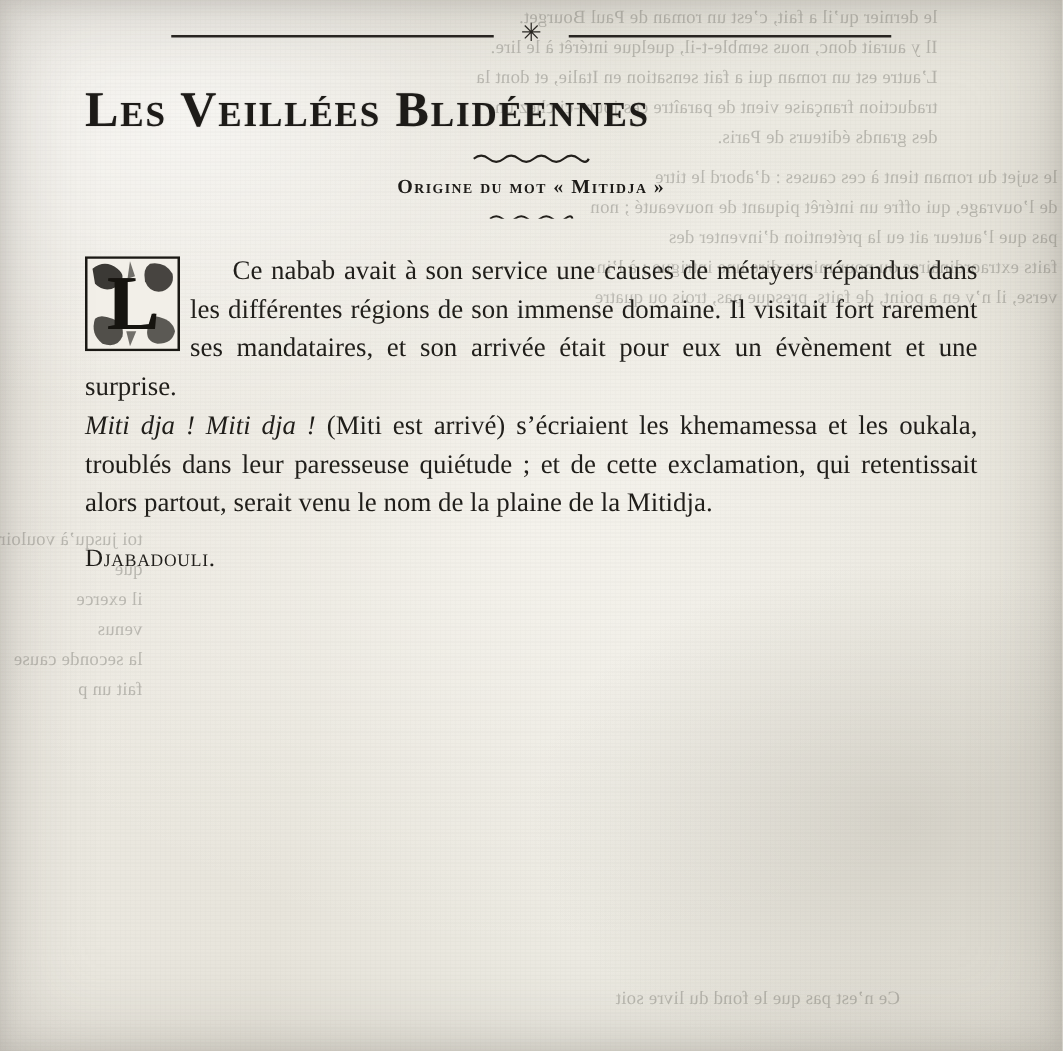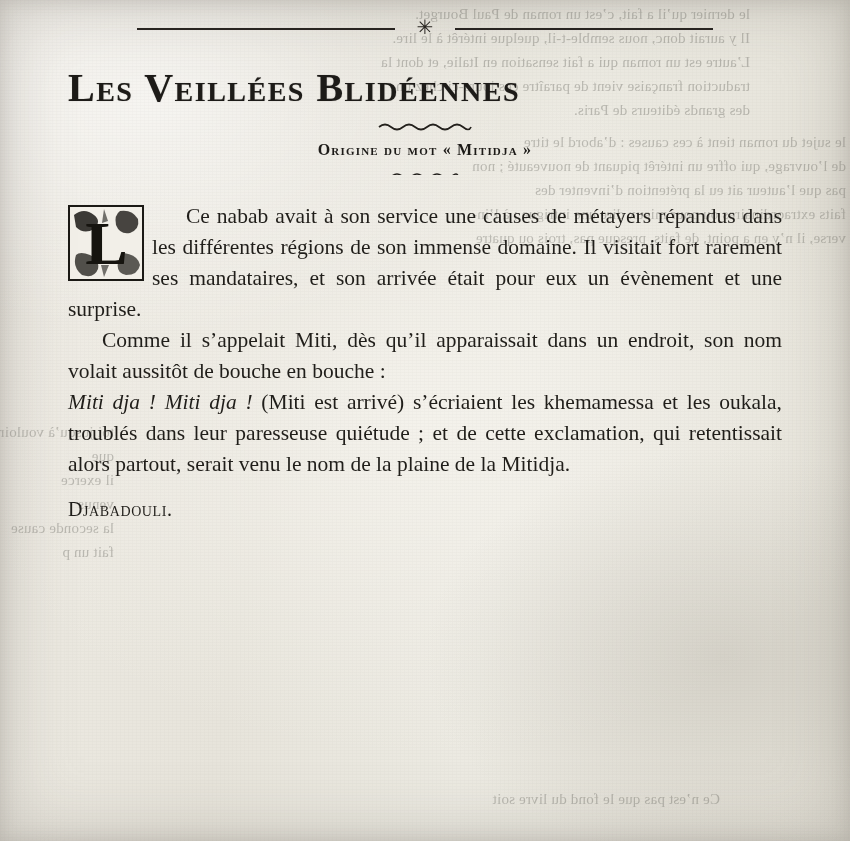--- a/index.html
+++ b/index.html
@@ -246,20 +246,19 @@
         <path d="M52 6 Q64 4, 70 14 Q72 24, 62 28 Q52 30, 48 20 Q46 10, 52 6 Z" fill="#1b1915" opacity=".8"></path>
         <path d="M8 50 Q4 62, 14 70 Q26 74, 30 64 Q32 54, 22 50 Q12 46, 8 50 Z" fill="#1b1915" opacity=".75"></path>
         <path d="M56 48 Q70 50, 72 60 Q70 70, 58 70 Q48 68, 50 58 Q52 50, 56 48 Z" fill="#1b1915" opacity=".7"></path>
         <path d="M36 4 L40 16 L34 18 Z" fill="#1b1915" opacity=".6"></path>
         <path d="M36 72 L41 60 L33 60 Z" fill="#1b1915" opacity=".6"></path>
       </svg>
       <span class="glyph">L</span>
     </div>
 
     <p>Ce nabab avait à son service une causes de métayers répandus dans les différentes régions de son immense domaine. Il visitait fort rarement ses mandataires, et son arrivée était pour eux un évènement et une surprise.</p>
-    <p>Comme il s’appelait Miti, dès qu’il apparaissait dans un endroit, son nom volait aussitôt de bouche en bouche : </p>
     <p style="text-indent:0"><span class="italic">Miti dja ! Miti dja !</span><span> (Miti est arrivé) s’écriaient les khemamessa et les oukala, troublés dans leur paresseuse quiétude ; et de cette exclamation, qui retentissait alors partout, serait venu le nom de la plaine de la Mitidja.</span></p>
 
     <div class="signature">Djabadouli.</div>
   </div>
 </div>
 
 <div class="edge-shadow"></div>
 
 </body></html>

